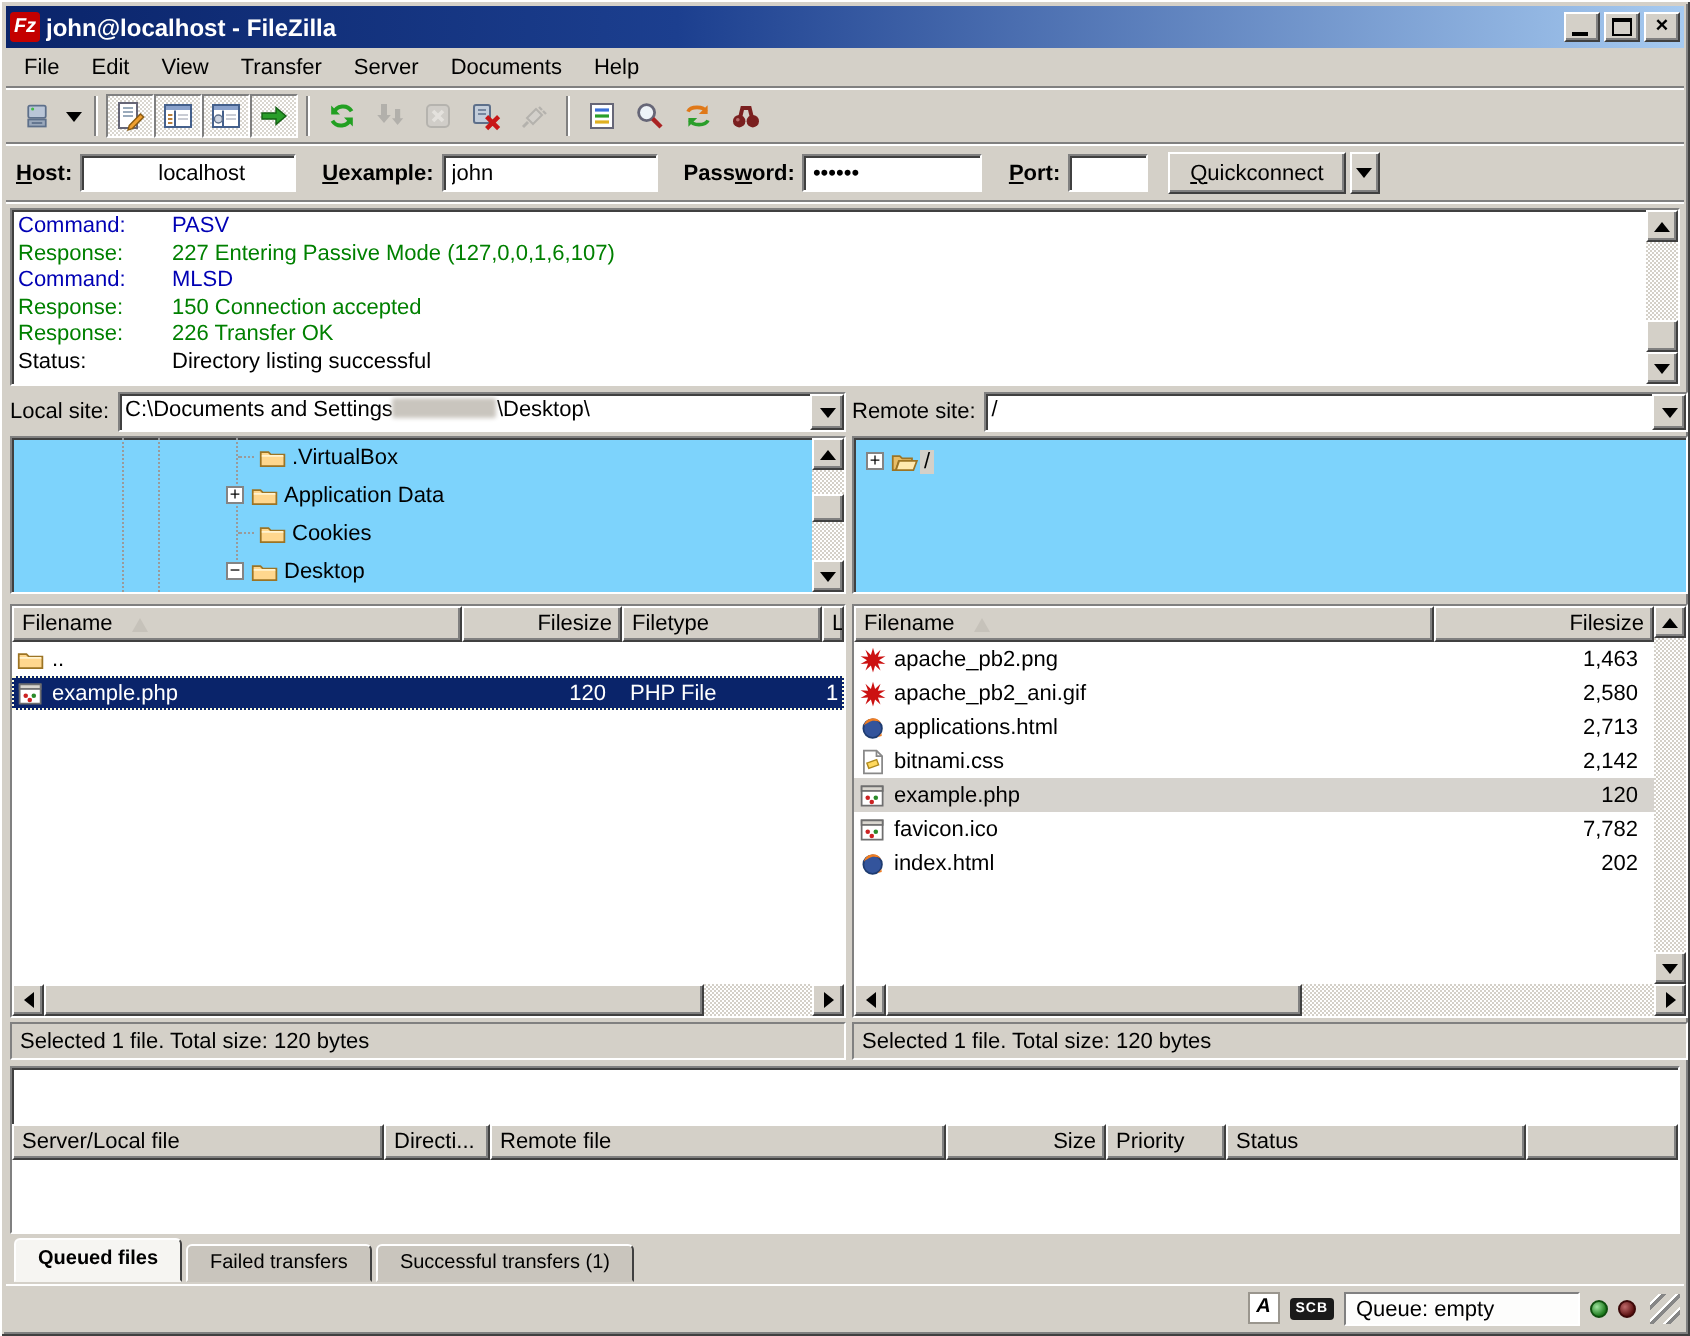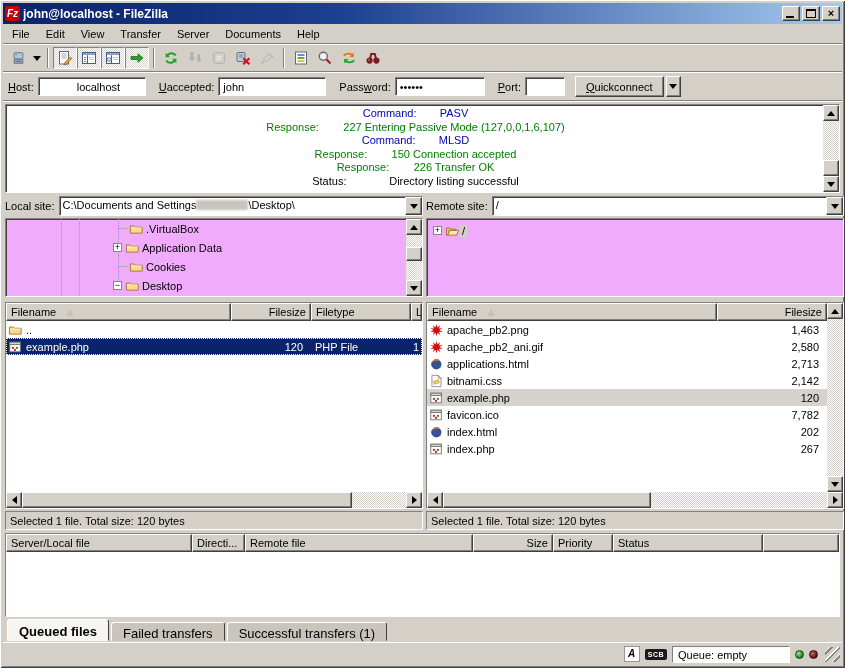--- a/index.html
+++ b/index.html
@@ -33,33 +33,33 @@
   .tbtn { width:24px; height:22px; display:flex; align-items:center; justify-content:center; border:1px solid transparent; }
   .tbtn.pressed { border-color:#808080 #fff #fff #808080;
       background-image: conic-gradient(#fff 25%, #d9d6cf 25% 50%, #fff 50% 75%, #d9d6cf 75%); background-size:2px 2px; }
   .tbtn.disabled svg { opacity:.38; filter:grayscale(1); }
   .tdrop { width:13px; height:22px; display:flex; align-items:center; justify-content:center; }
   .tri-d { width:0; height:0; border-left:4px solid transparent; border-right:4px solid transparent; border-top:5px solid #000; }
   .tsep { width:2px; height:20px; border-left:1px solid #808080; border-right:1px solid #fff; margin:0 4px; }
 
   
   .quickbar { height:27px; flex:0 0 27px; display:flex; align-items:center; padding:0 5px; font-size:11px; }
-  .quickbar label { margin-right:4px; white-space:nowrap; }
+  .quickbar label { margin-right:4px; white-space:nowrap;font-weight:bold; }
   .accel { text-decoration:underline; }
   .qinput { height:19px; background:#fff; font-size:11px; padding:1px 4px;
             border:1px solid; border-color:#808080 #fff #fff #808080; box-shadow: inset 1px 1px 0 #404040; outline:none; }
   .raised { background:#d4d0c8; border:1px solid; border-color:#fff #404040 #404040 #fff; box-shadow: inset -1px -1px 0 #808080; }
   .qbtn { height:21px; padding:2px 10px; font-size:11px; margin-left:10px; }
   .qdrop { width:15px; height:21px; margin-left:2px; display:flex; align-items:center; justify-content:center; }
 
   
   .logbox { flex:0 0 89px; margin:2px 2px 1px; background:#fff; display:flex;
             border:1px solid; border-color:#808080 #fff #fff #808080; box-shadow: inset 1px 1px 0 #404040; }
   .loglines { flex:1; padding:2px 1px 0 3px; font-size:11px; line-height:13.5px; overflow:hidden; }
-  .logline { display:flex; white-space:nowrap;justify-content:center; }
+  .logline { display:flex; white-space:nowrap; }
   .loglabel { width:77px; flex:0 0 77px; }
 
   
   .vscroll { width:16px; flex:0 0 16px; display:flex; flex-direction:column;
       background-image: conic-gradient(#fff 25%, #d4d0c8 25% 50%, #fff 50% 75%, #d4d0c8 75%); background-size:2px 2px; }
   .hscroll { height:16px; flex:0 0 16px; display:flex;
       background-image: conic-gradient(#fff 25%, #d4d0c8 25% 50%, #fff 50% 75%, #d4d0c8 75%); background-size:2px 2px; }
   .sbtn { width:16px; height:16px; flex:0 0 16px; background:#d4d0c8; display:flex; align-items:center; justify-content:center;
           border:1px solid; border-color:#fff #404040 #404040 #fff; box-shadow: inset -1px -1px 0 #808080; }
   .tri-up { width:0; height:0; border-left:4px solid transparent; border-right:4px solid transparent; border-bottom:5px solid #000; }
@@ -77,21 +77,21 @@
   .combo-row { height:20px; flex:0 0 20px; display:flex; align-items:center; margin-bottom:2px; }
   .combo-label { font-size:11px; margin-right:4px; white-space:nowrap; }
   .combo { flex:1; height:20px; background:#fff; display:flex;
            border:1px solid; border-color:#808080 #fff #fff #808080; box-shadow: inset 1px 1px 0 #404040; }
   .combo-text { flex:1; font-size:11px; padding:2px 3px; white-space:nowrap; overflow:hidden; }
   .combo-btn { width:17px; flex:0 0 17px; display:flex; align-items:center; justify-content:center;
                background:#d4d0c8; border:1px solid; border-color:#fff #404040 #404040 #fff; box-shadow: inset -1px -1px 0 #808080; }
   .redact { display:inline-block; width:52px; height:10px; background:#c9c5be; border-radius:1px;
             filter:blur(1.1px); vertical-align:-1px; }
 
-  .treebox { flex:0 0 79px; background:#f0abfc; display:flex; overflow:hidden;
+  .treebox { flex:0 0 79px; background:#7dd3fc; display:flex; overflow:hidden;
              border:1px solid; border-color:#808080 #fff #fff #808080; box-shadow: inset 1px 1px 0 #404040; }
   .treearea { flex:1; position:relative; font-size:11px; }
   .guide { position:absolute; top:0; bottom:0; border-left:1px dotted #9a9a9a; }
   .trow { position:absolute; height:19px; display:flex; align-items:center; }
   .expander { width:9px; height:9px; background:#fff; border:1px solid #848484; font-size:9px; line-height:7px;
               text-align:center; margin-right:3px; flex:0 0 9px; }
   .tlabel { padding:0 2px; white-space:nowrap; }
   .tlabel.tsel { background:#d4d0c8; }
   .hconn { width:8px; border-top:1px dotted #9a9a9a; margin-right:2px; }
 
@@ -112,25 +112,25 @@
   .sel-active { background:#0a246a; color:#fff; outline:1px dotted #ffffe0; outline-offset:-1px; }
   .sel-inactive { background:#d6d3ce; }
   .fi { flex:0 0 15px; width:15px; height:14px; }
 
   .statusline { height:19px; flex:0 0 19px; margin-top:2px; background:#d4d0c8; font-size:11px; padding:3px 4px;
                 border:1px solid; border-color:#808080 #fff #fff #808080; white-space:nowrap; overflow:hidden; }
 
   
   .queue { margin:3px 2px 0; flex:0 0 84px; display:flex; flex-direction:column;
            border:1px solid; border-color:#808080 #fff #fff #808080; box-shadow: inset 1px 1px 0 #404040; background:#fff; }
-  .qhdr { height:18px; flex:0 0 18px; display:flex; background:#d4d0c8; }
+  .qhdr { height:18px; flex:0 0 18px; display:flex; background:#d4d0c8;margin-top:28px; }
   .qbody { flex:1; background:#fff; }
 
   .tabs { height:24px; flex:0 0 24px; display:flex; align-items:flex-end; padding-left:4px; }
-  .tab { height:19px; padding:3px 11px 0; font-size:13px; background:#c9c5bd; margin-right:2px; white-space:nowrap;
+  .tab { height:19px; padding:3px 11px 0; font-size:10px; background:#c9c5bd; margin-right:2px; white-space:nowrap;
          border:1px solid; border-color:#fff #404040 transparent #fff; border-radius:3px 3px 0 0; }
   .tab.active { height:22px; background:#f6f5f2; font-weight:bold; padding-top:4px; }
 
   
   .statusbar { margin-top:auto; height:23px; flex:0 0 23px; border-top:1px solid #fff; display:flex;
                align-items:center; justify-content:flex-end; gap:5px; padding:0 2px 0; }
   .ind-a { width:16px; height:16px; background:#fff; border:1px solid #9a968e; font-size:10px; font-weight:bold;
            text-align:center; line-height:14px; font-style:italic; }
   .badge { background:#1a1a1a; color:#fff; font-size:7px; font-weight:bold; padding:2px 3px; border-radius:2px;
            letter-spacing:.5px; line-height:7px; }
@@ -357,21 +357,21 @@
         <svg width="16" height="16">
           <use href="#i-find"></use>
         </svg>
       </div>
   </div>
   <div class="groove"></div>
 
   <div class="quickbar">
     <label><span></span><span class="accel">H</span><span>ost:</span></label>
     <input class="qinput" style="width: 108px; padding-left: 38px;" value="localhost">
-    <label style="margin-left:13px"><span></span><span class="accel">U</span><span>accepted:</span></label>
+    <label style="margin-left:13px"><span></span><span class="accel">U</span><span>example:</span></label>
     <input class="qinput" style="width: 108px;" value="john">
     <label style="margin-left:13px"><span>Pass</span><span class="accel">w</span><span>ord:</span></label>
     <input class="qinput" style="width: 90px;" value="••••••">
     <label style="margin-left:13px"><span></span><span class="accel">P</span><span>ort:</span></label>
     <input class="qinput" style="width: 40px;" value="">
     <button class="raised qbtn"><span class="accel">Q</span><span>uickconnect</span></button>
     <div class="raised qdrop">
         <span class="tri-d"></span>
       </div>
   </div>
@@ -622,29 +622,20 @@
                 </div>
               <div class="lrow">
                   <div class="c-name" style="width:290px">
                     <svg class="fi">
                       <use href="#i-html"></use>
                     </svg>
                     <span>index.html</span>
                   </div>
                   <div class="c-num" style="flex:1">202</div>
                 </div>
-              <div class="lrow">
-                  <div class="c-name" style="width:290px">
-                    <svg class="fi">
-                      <use href="#i-php"></use>
-                    </svg>
-                    <span>index.php</span>
-                  </div>
-                  <div class="c-num" style="flex:1">267</div>
-                </div>
             </div>
           </div>
           <div class="vscroll">
             <div class="sbtn">
                 <span class="tri-up"></span>
               </div>
             <div class="spacer"></div>
             <div class="sbtn">
                 <span class="tri-dn"></span>
               </div>

